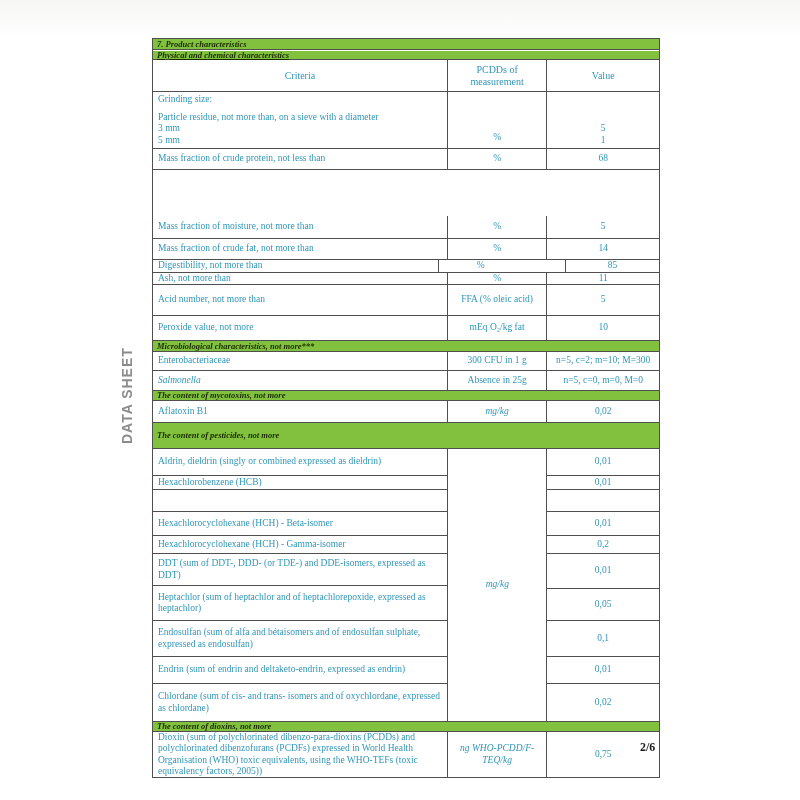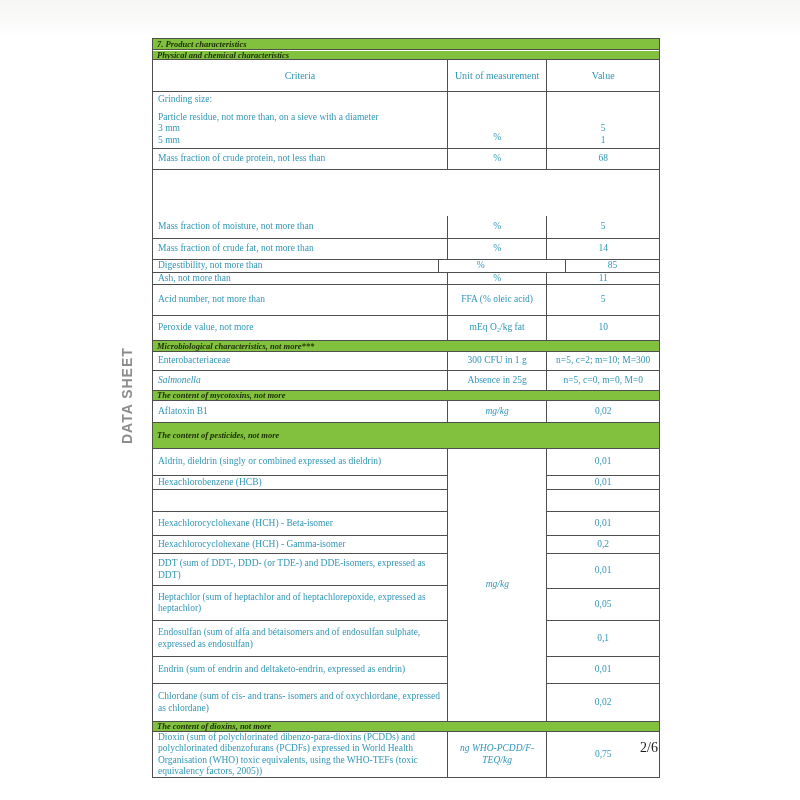--- a/index.html
+++ b/index.html
@@ -111,39 +111,40 @@
     padding: 2px 5px;
   }
   .pest-left .pest-cell:last-child,
   .pest-right .pest-cell:last-child { border-bottom: none; }
   .pest-right .pest-cell { align-items: center; text-align: center; }
   
   .page-number {
     position: absolute;
     left: 640px;
     top: 740px;
-    font-size: 14px;
+    font-size: 12px;
     color: #1c1c1c;
+    font-weight: bold;
   }
 </style>
 </head>
 <body>
 
 <div class="canvas">
 
   <div class="side-label">DATA SHEET</div>
 
   <div class="doc-table">
 
     <div class="section-bar" style="height:11px;">7. Product characteristics</div>
-    <div class="section-bar bar-gap" style="height:10px;">Physical and chemical characteristics</div>
+    <div class="section-bar bar-gap" style="height:10px;text-decoration:underline;">Physical and chemical characteristics</div>
 
     <div class="tr hdr" style="height:32px;">
       <div class="td c1">Criteria</div>
-      <div class="td c2">Unit of measurement</div>
+      <div class="td c2">PCDDs of measurement</div>
       <div class="td c3">Value</div>
     </div>
 
     <div class="tr" style="height:57px;">
       <div class="td c1" style="justify-content:flex-start;">
         <span>Grinding size:</span>
         <span class="gap-line"></span>
         <span>Particle residue, not more than, on a sieve with a diameter</span>
         <span>3 mm</span>
         <span>5 mm</span>

